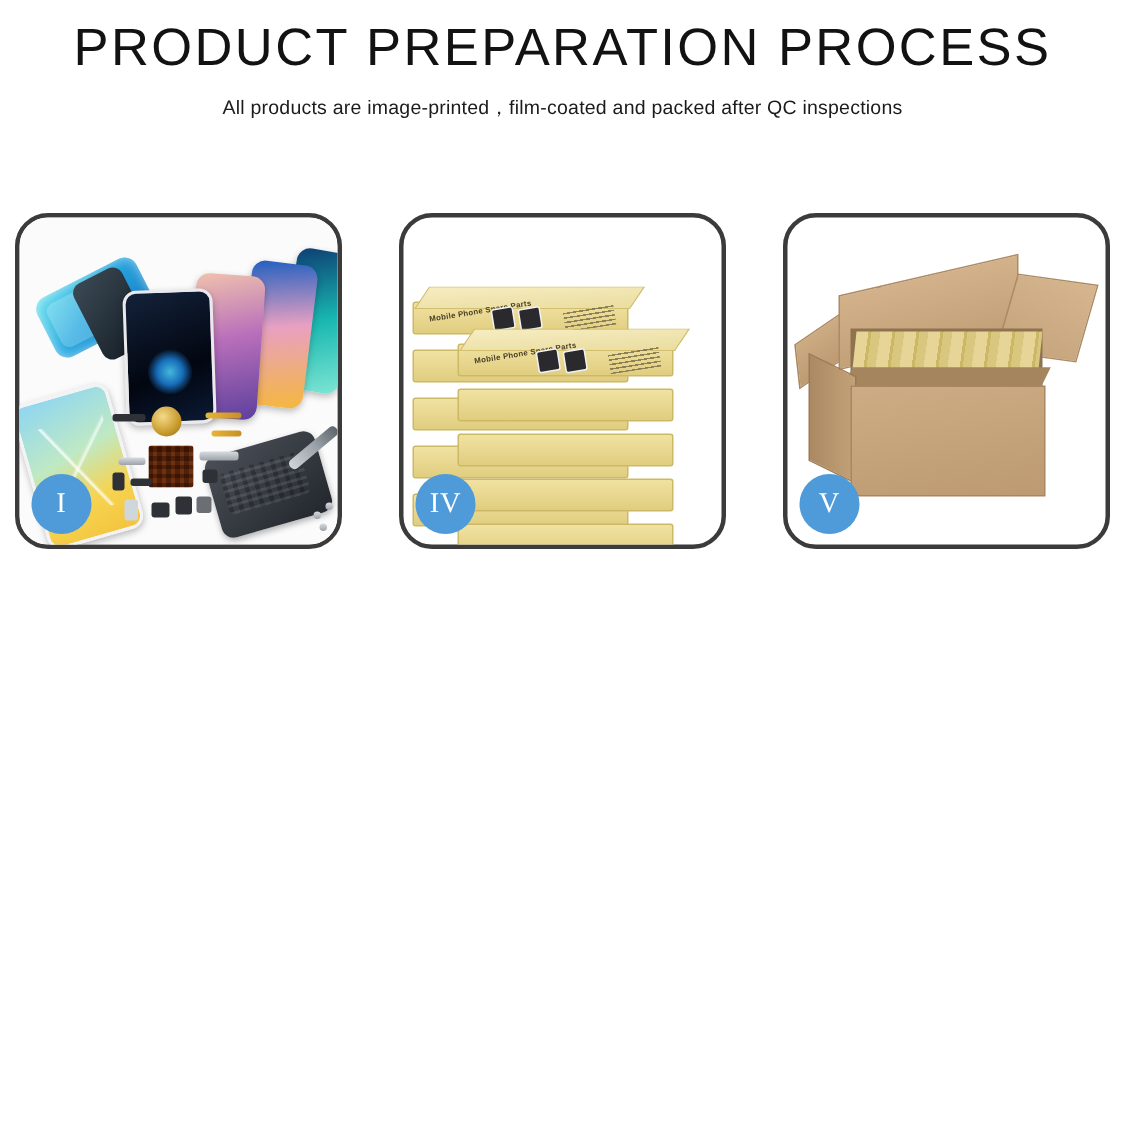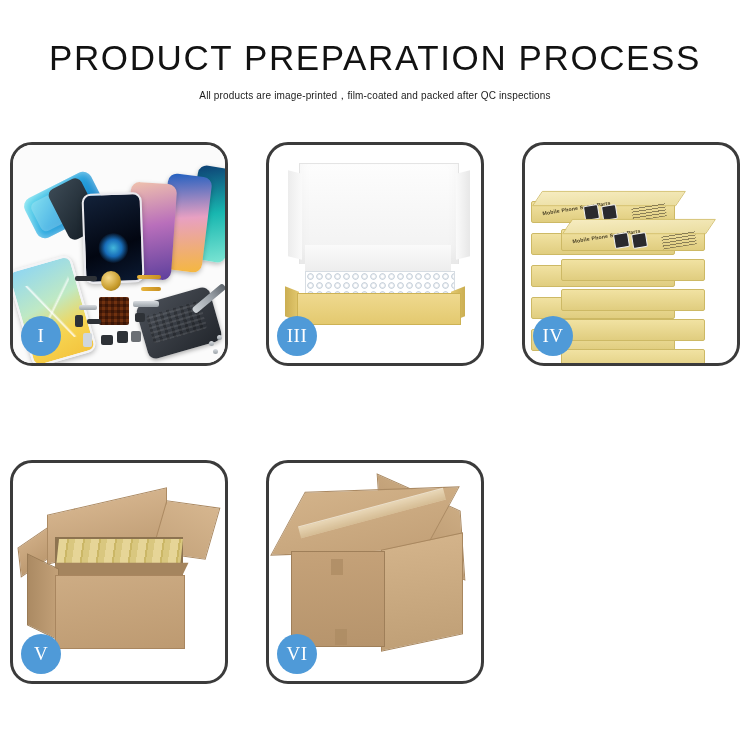--- a/index.html
+++ b/index.html
@@ -11,36 +11,36 @@
     width: 750px;
     height: 750px;
     font-family: "Liberation Sans", sans-serif;
     overflow: hidden;
     position: relative;
   }
 
   
   .header {
     width: 750px;
-    padding-top: 40px;
+    padding-top: 14px;
     text-align: center;
   }
   .page-title {
     font-family: "Liberation Sans", sans-serif;
     font-size: 35px;
     font-weight: 400;
     letter-spacing: 1.6px;
     color: #121212;
     line-height: 1.05;
     margin: 0;
     white-space: nowrap;
   }
   .page-subtitle {
     font-family: "Liberation Sans", sans-serif;
-    font-size: 10px;
+    font-size: 13px;
     font-weight: 400;
     letter-spacing: 0.15px;
     color: #1b1b1b;
     margin: 12px 0 0 0;
     white-space: nowrap;
   }
 
   
   .grid {
     position: absolute;
@@ -370,31 +370,20 @@
       <div class="part" style="left:104px;top:186px;width:11px;height:12px;"></div>
       <div class="part" style="left:118px;top:186px;width:10px;height:11px;background:#6b6f74;"></div>
       <div class="part silver" style="left:196px;top:196px;width:5px;height:5px;border-radius:50%;"></div>
       <div class="part silver" style="left:204px;top:190px;width:5px;height:5px;border-radius:50%;"></div>
       <div class="part silver" style="left:200px;top:204px;width:5px;height:5px;border-radius:50%;"></div>
     </div>
     <div class="badge">I</div>
   </div>
 
 
-  <div class="panel">
-    <div class="stage">
-      <div class="box3-lid"></div>
-      <div class="box3-inner"></div>
-      <div class="box3-bubble"></div>
-      <div class="box3-side-l"></div>
-      <div class="box3-side-r"></div>
-      <div class="box3-front"></div>
-    </div>
-    <div class="badge">III</div>
-  </div>
 
   <div class="panel">
     <div class="stage">
       <div class="stack">
 
         <div class="sbox" style="left:0px;top:42px;">
           <div class="lid"></div>
           <div class="lid-label">Mobile Phone Spare Parts</div>
           <div class="lid-screen" style="left:52px;"></div>
           <div class="lid-screen" style="left:70px;"></div>
@@ -429,26 +418,14 @@
       <div class="c5-inner">
         <div class="c5-bars"></div>
       </div>
       <div class="c5-top"></div>
       <div class="c5-side"></div>
       <div class="c5-front"></div>
     </div>
     <div class="badge">V</div>
   </div>
 
-  <div class="panel">
-    <div class="stage">
-      <div class="c6-topR"></div>
-      <div class="c6-top"></div>
-      <div class="c6-tape"></div>
-      <div class="c6-frontR"></div>
-      <div class="c6-front"></div>
-      <div class="c6-seamtab" style="left:62px;top:96px;"></div>
-      <div class="c6-seamtab" style="left:66px;top:166px;"></div>
-    </div>
-    <div class="badge">VI</div>
-  </div>
 
 </div>
 
 </body></html>

